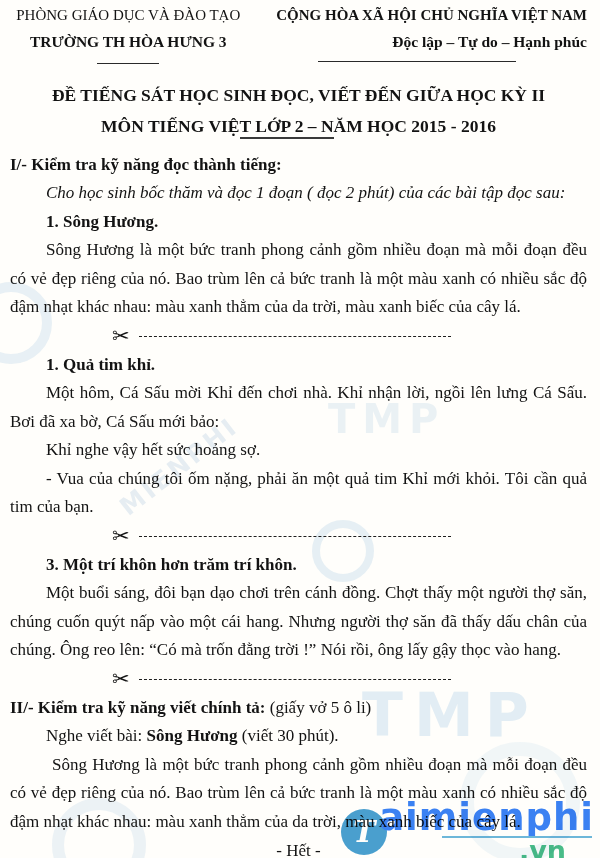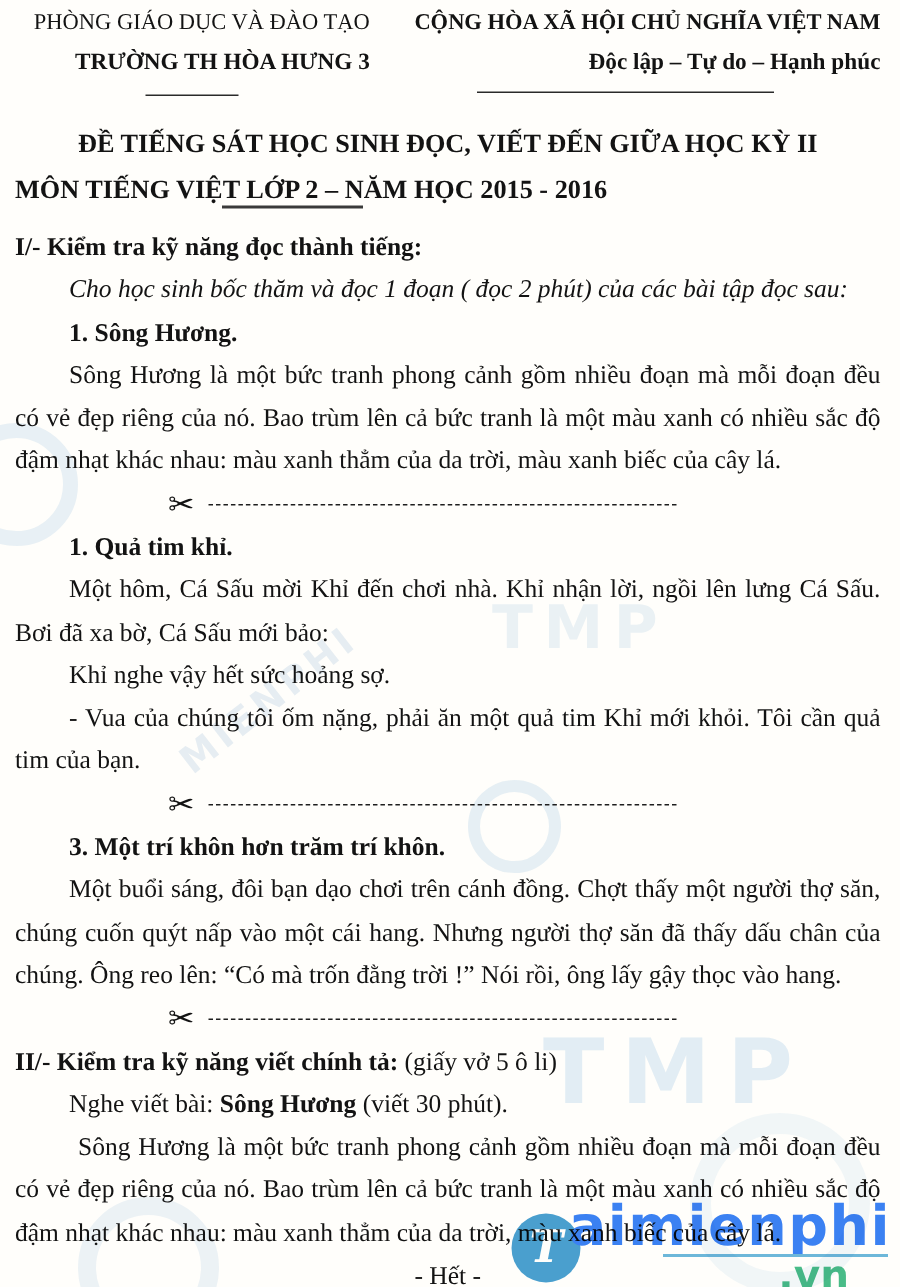--- a/index.html
+++ b/index.html
@@ -10,30 +10,30 @@
     margin: 0 auto;
     background: #fffefb;
     font-family: "Liberation Serif", serif;
     color: #131313;
     overflow: hidden;
   }
   .content { position: relative; z-index: 2; padding: 6px 13px 0 10px; }
 
   
   .hdr { display: flex; }
-  .hdr-left  { width: 41%; text-align: right; }
+  .hdr-left  { width: 41%; text-align: center; }
   .hdr-right { width: 59%; text-align: right; }
   .hl1 { font-size: 15px; line-height: 19px; }
   .hl2 { font-size: 15.5px; line-height: 19px; font-weight: bold; margin-top: 7px; }
   .rule-short { width: 62px;  border-top: 1.6px solid #2a2a2a; margin: 12px auto 0; }
   .rule-long  { width: 198px; border-top: 1.6px solid #2a2a2a; margin: 10px auto 0; }
 
   
   .title1 { text-align: center; font-weight: bold; font-size: 17.5px; line-height: 24px; margin: 19px 0 0; }
-  .title2 { text-align: left; font-weight: bold; font-size: 17.5px; line-height: 24px; margin: 7px 0 0; }
+  .title2 { text-align: center; font-weight: bold; font-size: 17.5px; line-height: 24px; margin: 7px 0 0; }
   .tunder { border-bottom: 2px solid #3a3a3a; padding-bottom: 1px; }
 
   
   .sec-h  { font-size: 17px; font-weight: bold; line-height: 28px; margin: 13px 0 0; }
   .body   { font-size: 17px; line-height: 28.5px; margin: 0; }
   .ind    { text-indent: 36px; }
   .ind2   { text-indent: 42px; }
   .just   { text-align: justify; }
   .it     { font-style: italic; }
   .b      { font-weight: bold; }

